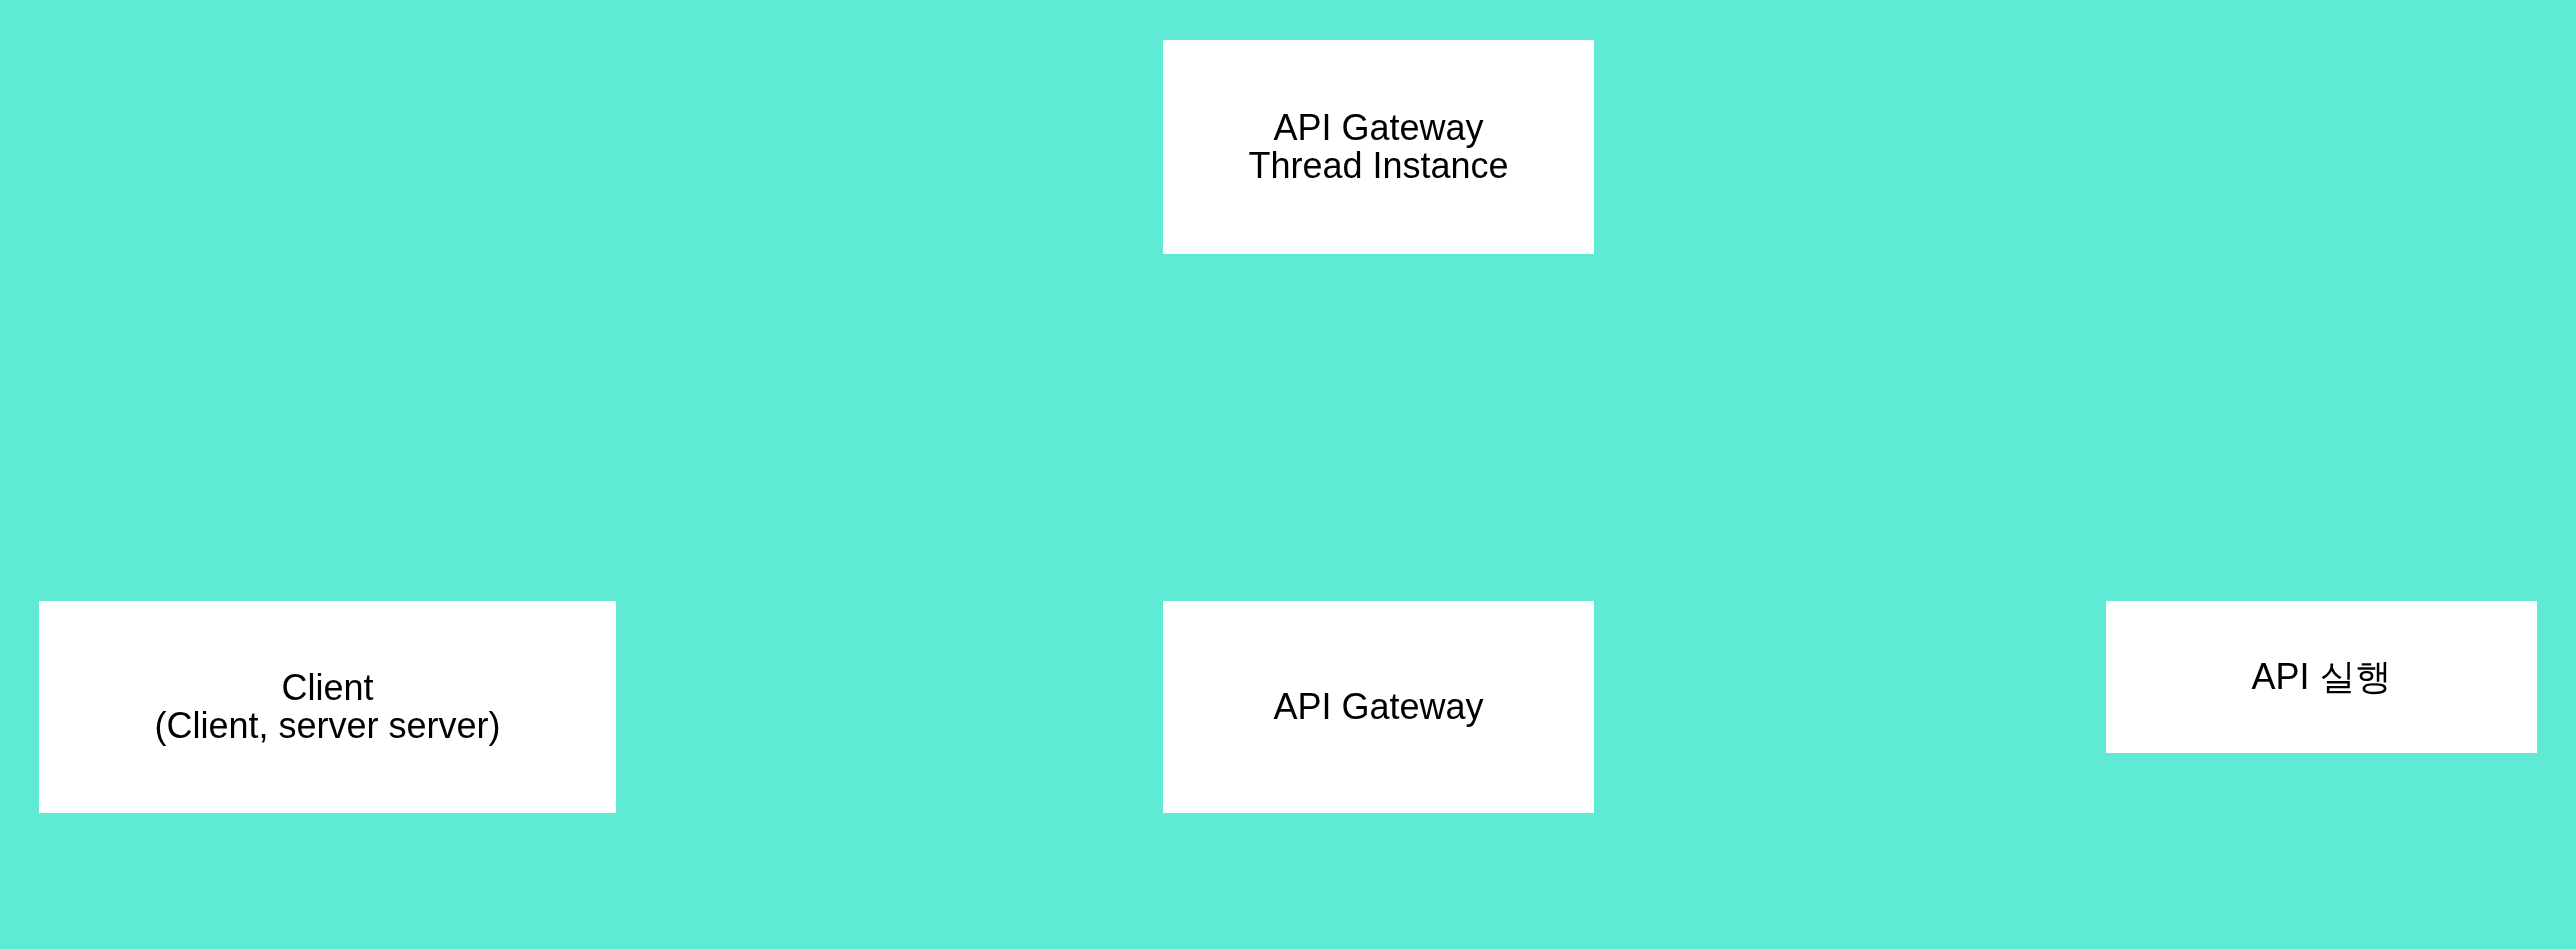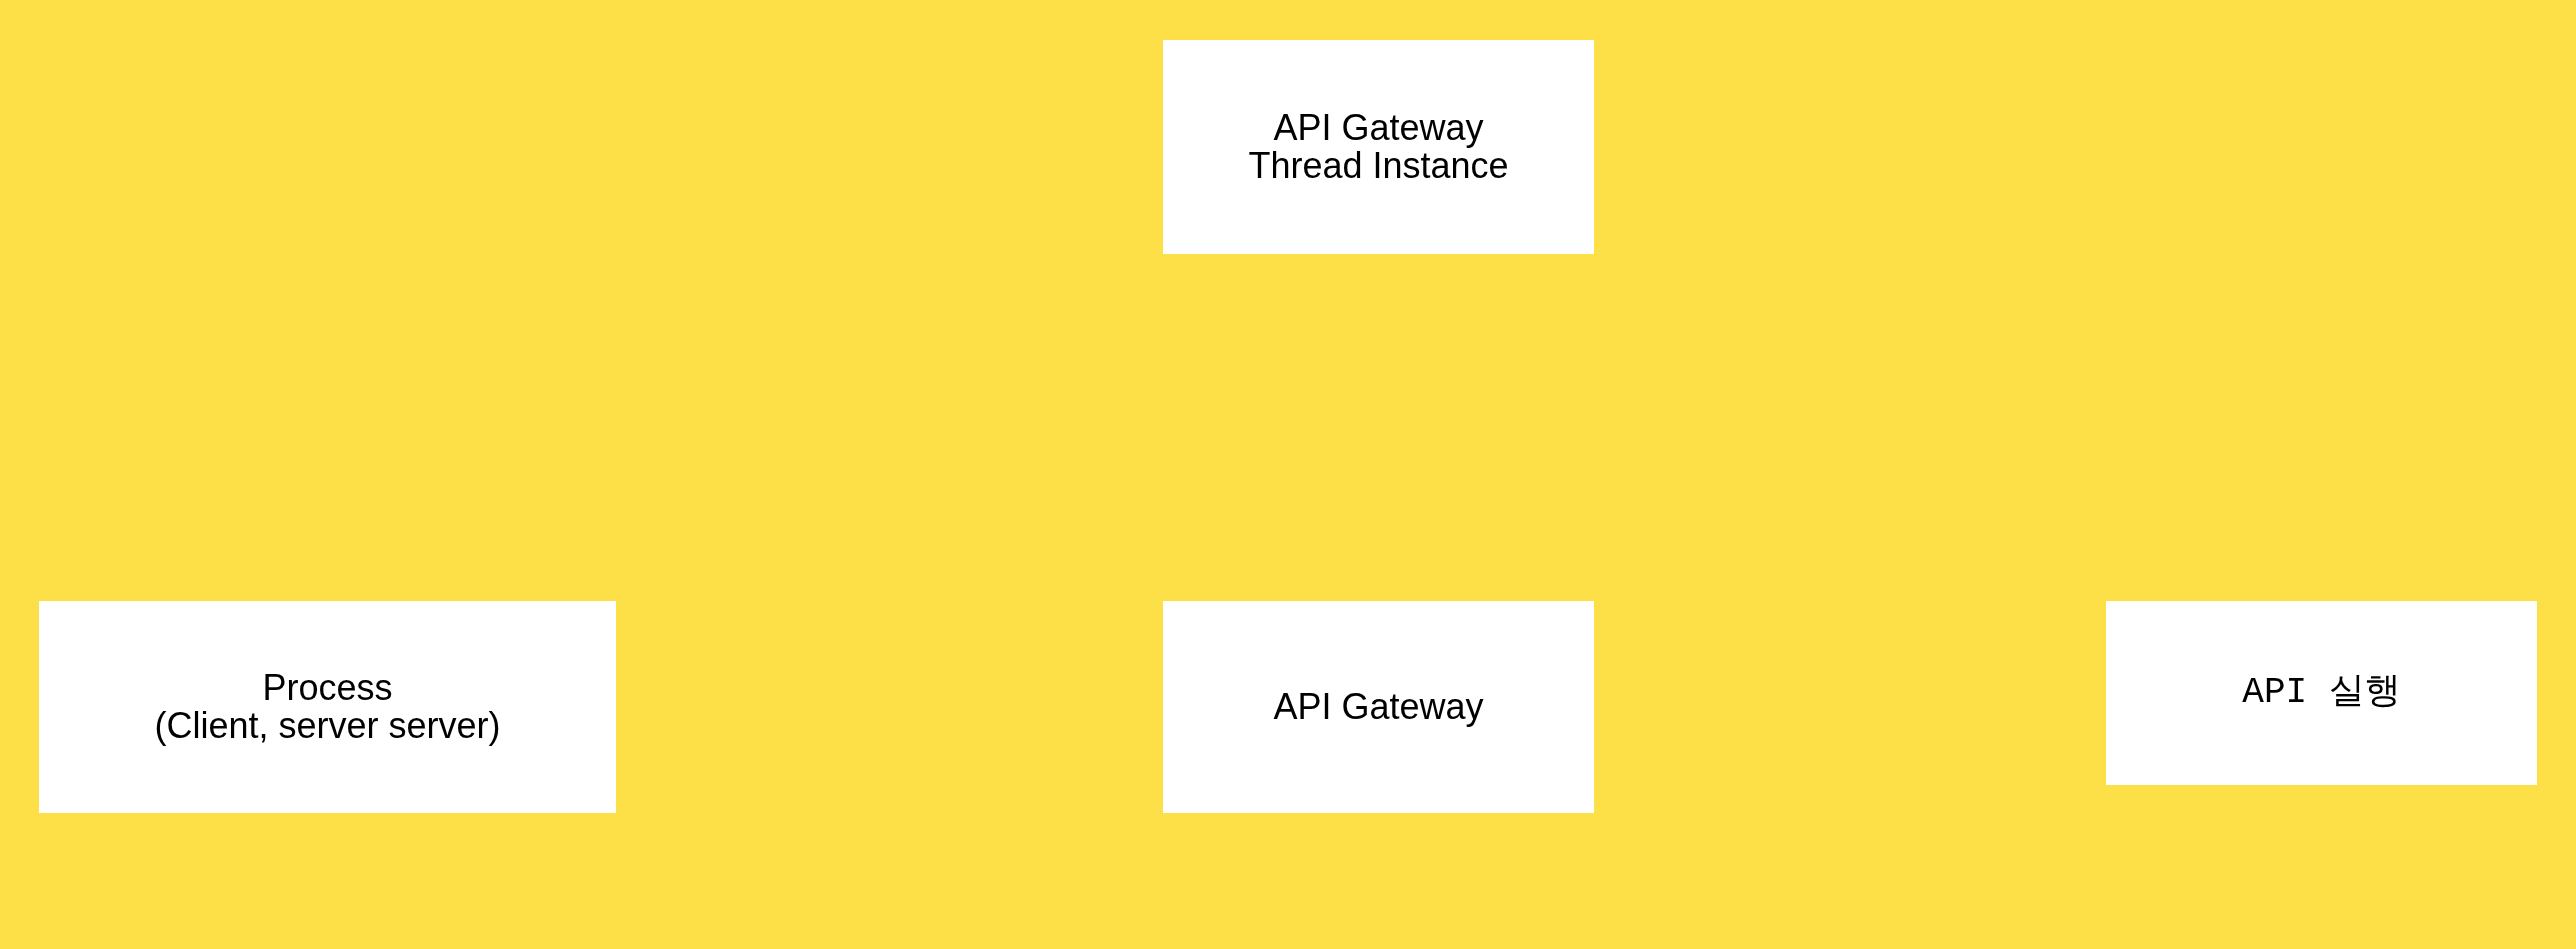--- a/index.html
+++ b/index.html
@@ -14,21 +14,21 @@
     overflow: hidden;
     font-family: "Liberation Sans", "DejaVu Sans", sans-serif;
   }
 
   #diagram-canvas {
     position: absolute;
     left: 0;
     top: 0;
     width: 2576px;
     height: 949px;
-    background: #fde047;
+    background: #5eead4;
   }
 
   .node-box {
     position: absolute;
     background: #ffffff;
     color: #000000;
     box-sizing: border-box;
     display: flex;
     flex-direction: column;
     align-items: center;
@@ -65,36 +65,35 @@
     left: 1163px;
     top: 601px;
     width: 431px;
     height: 212px;
   }
 
   #node-api-exec {
     left: 2106px;
     top: 601px;
     width: 431px;
-    height: 184px;
-    font-family: Liberation Mono, monospace;
+    height: 152px;
   }
 </style>
 </head>
 <body>
 
 <div id="diagram-canvas">
 
   <div class="node-box" id="node-cache">
     <span class="node-line">API Gateway</span>
     <span class="node-line">Thread Instance</span>
   </div>
 
   <div class="node-box" id="node-client">
-    <span class="node-line">Process</span>
+    <span class="node-line">Client</span>
     <span class="node-line">(Client, server server)</span>
   </div>
 
   <div class="node-box" id="node-gateway">
     <span class="node-line">API Gateway</span>
   </div>
 
   <div class="node-box" id="node-api-exec">
     <span class="node-line">API 실행</span>
   </div>

